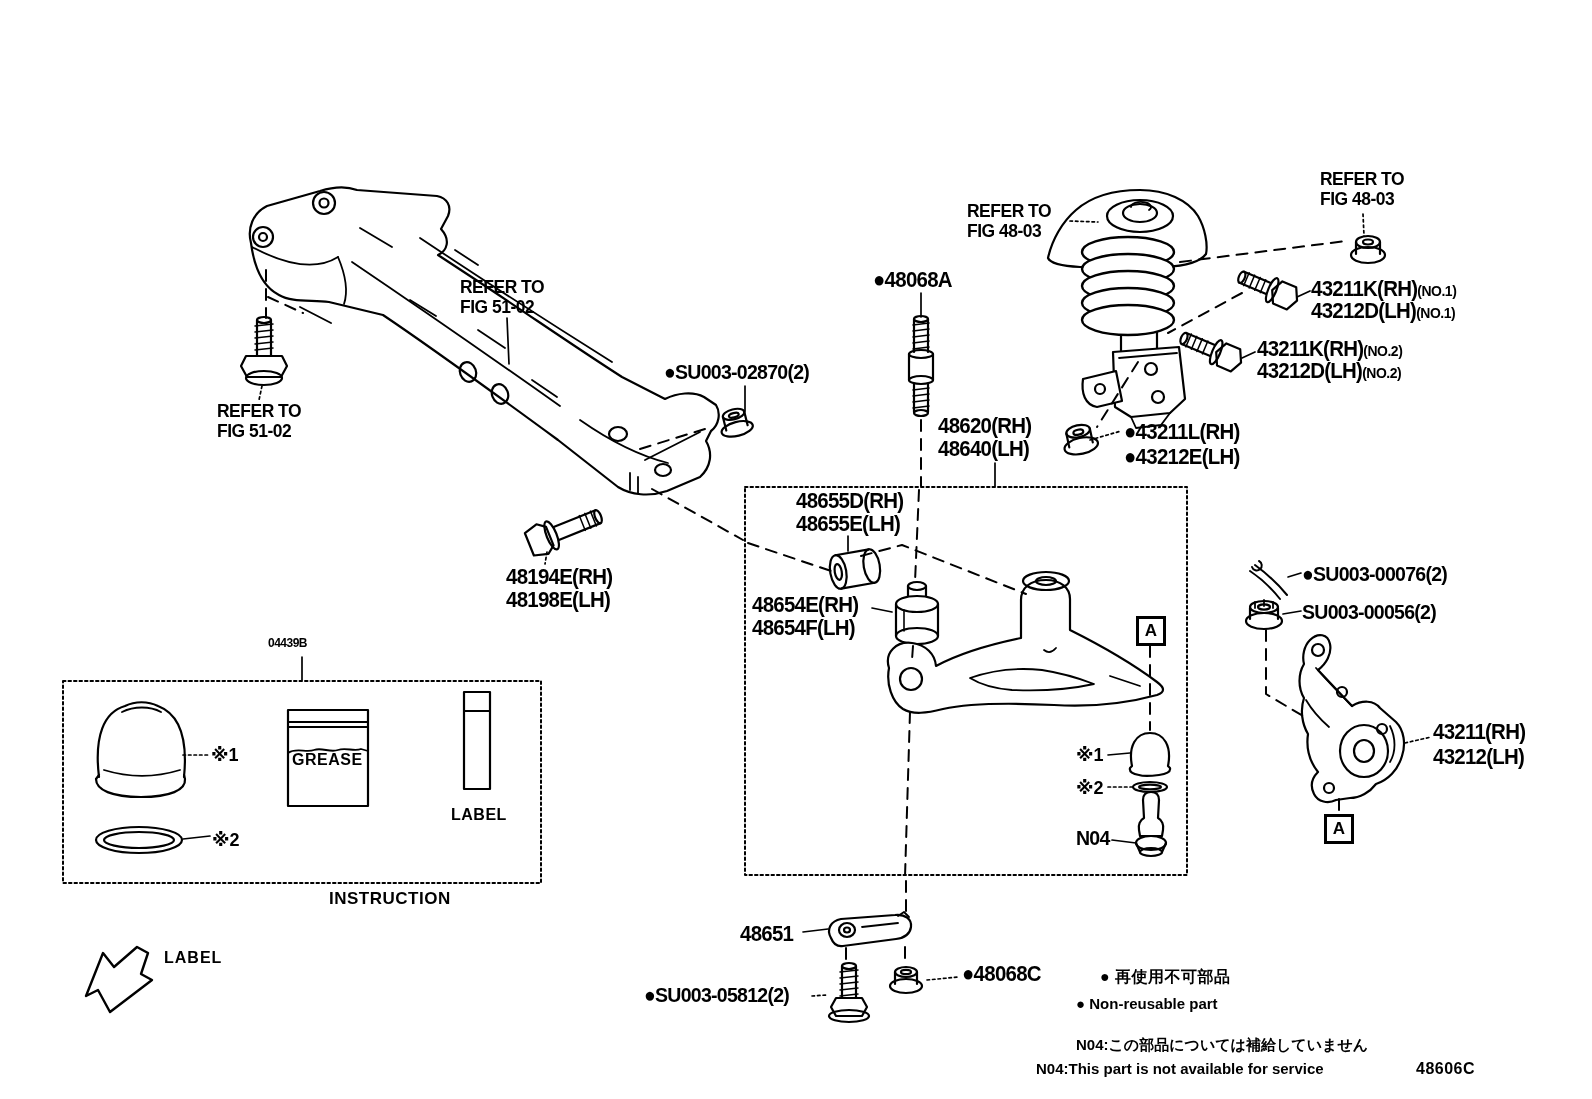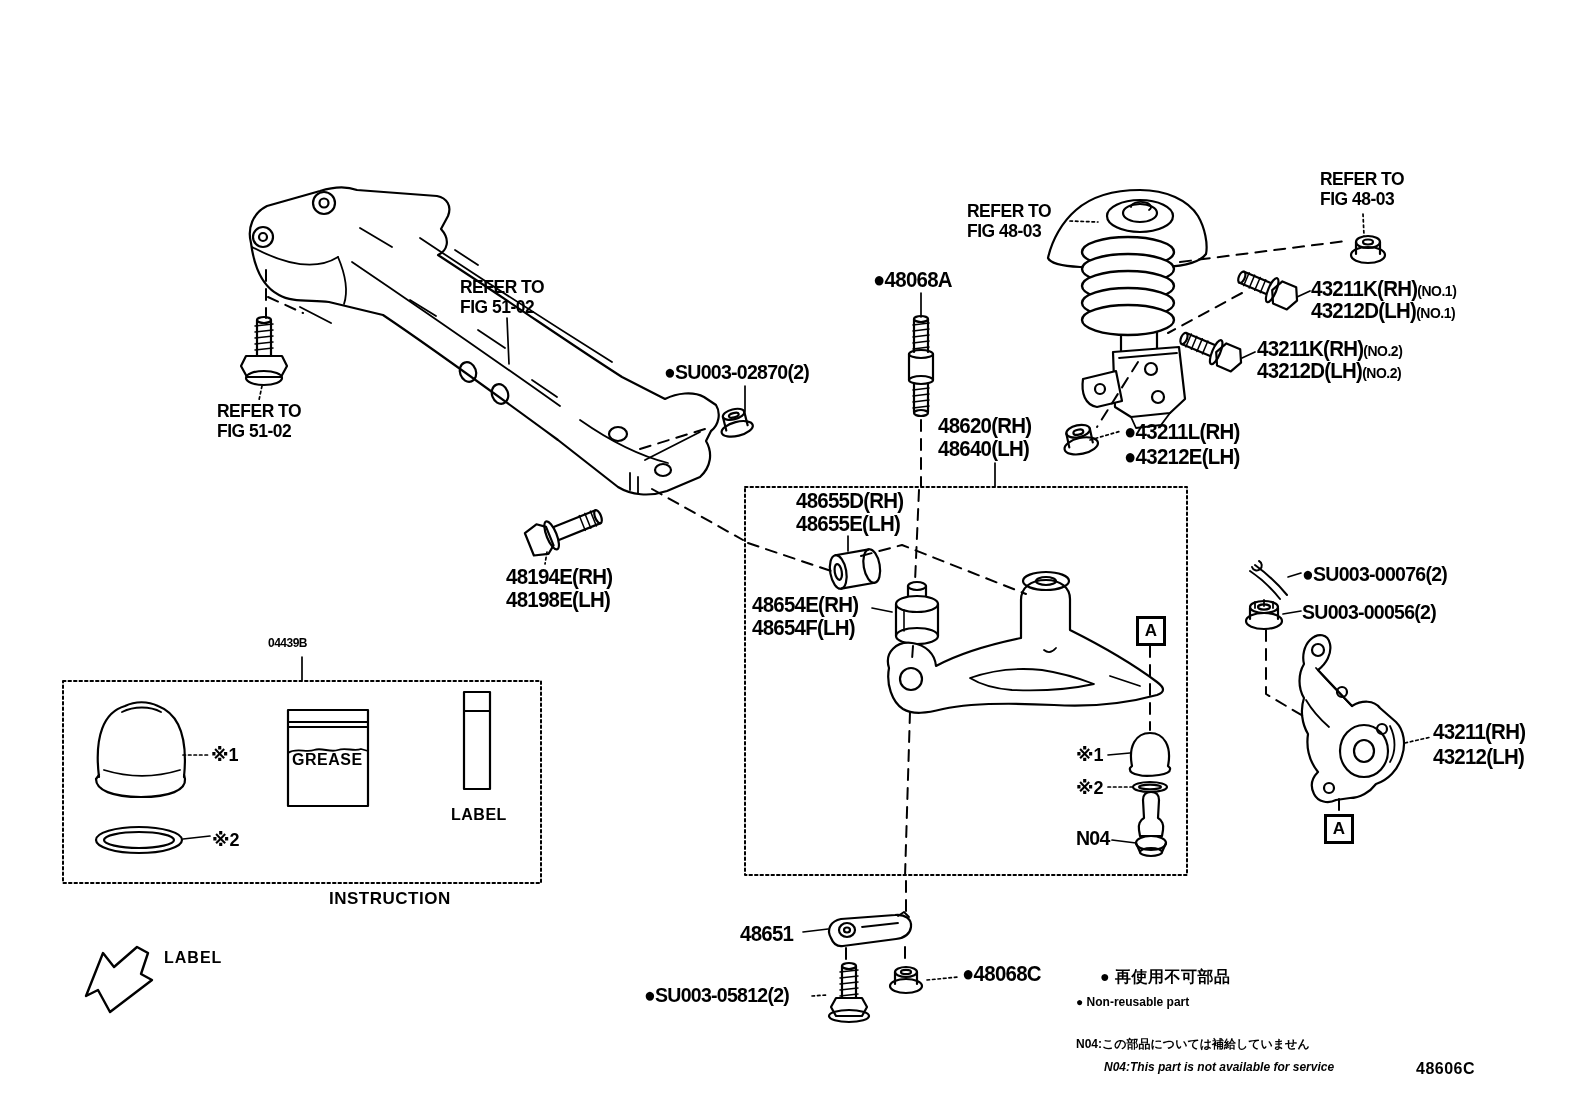--- a/index.html
+++ b/index.html
@@ -8,21 +8,21 @@
   svg{position:absolute;left:0;top:0;}
   .lbl{position:absolute;font-weight:700;white-space:nowrap;transform-origin:left top;color:#000;}
   .pn{font-size:22px;letter-spacing:-0.8px;transform:scaleX(0.93);line-height:23px;}
   .pn21{font-size:21px;letter-spacing:-0.8px;transform:scaleX(0.93);line-height:22px;}
   .suffix{font-size:15px;letter-spacing:-0.5px;}
   .refer{font-size:18px;letter-spacing:-0.5px;line-height:20px;transform:scaleX(0.97);}
   .t20{font-size:12px;letter-spacing:-0.5px;}
   .t18{font-size:18px;}
   .t17{font-size:17px;letter-spacing:0.5px;}
   .t16{font-size:16px;letter-spacing:0.5px;text-align:right;}
-  .t15{font-size:12px;}
+  .t15{font-size:15px;}
   .lh25{line-height:25px;}
   .lh23{line-height:23px;}
   .amark{position:absolute;width:24px;height:24px;border:3px solid #000;background:#fff;
          display:flex;align-items:center;justify-content:center;
          font:700 17px "Liberation Sans","DejaVu Sans",sans-serif;}
 </style>
 </head>
 <body>
 
 <div class="stage">
@@ -380,18 +380,18 @@
       <span>A</span>
     </div>
 
 <div class="lbl pn" style="left:740px;top:922px;">48651</div>
 <div class="lbl pn21" style="left:644px;top:984px;">●SU003-05812(2)</div>
 <div class="lbl pn" style="left:962px;top:962px;">●48068C</div>
 
 <div class="lbl t16" style="left:1100px;top:967px;">● 再使用不可部品</div>
 <div class="lbl t15" style="left:1076px;top:995px;">● Non-reusable part</div>
 <div class="lbl t15" style="left:1076px;top:1036px;">N04:この部品については補給していません</div>
-<div class="lbl t15" style="left:1104px;top:1060px;font-style:italic;">N04:This part is not available for service</div>
+<div class="lbl t15" style="left:1036px;top:1060px;">N04:This part is not available for service</div>
 <div class="lbl t16" style="left:1416px;top:1060px;">48606C</div>
 
 <div class="lbl t16" style="left:164px;top:949px;letter-spacing:1px;">LABEL</div>
 
 </div>
 
 </body></html>

